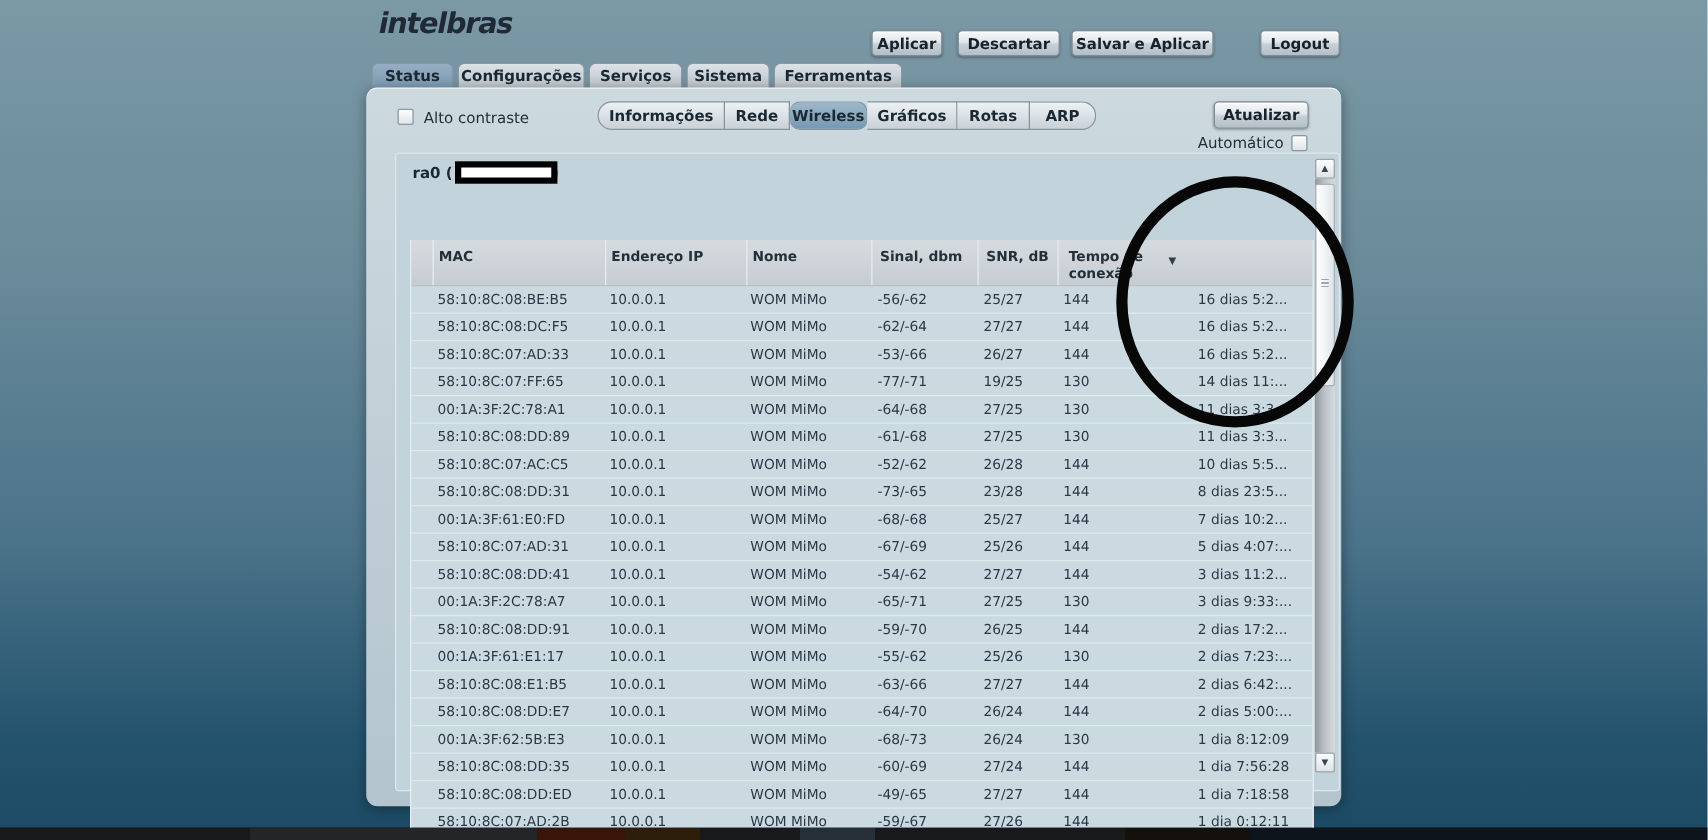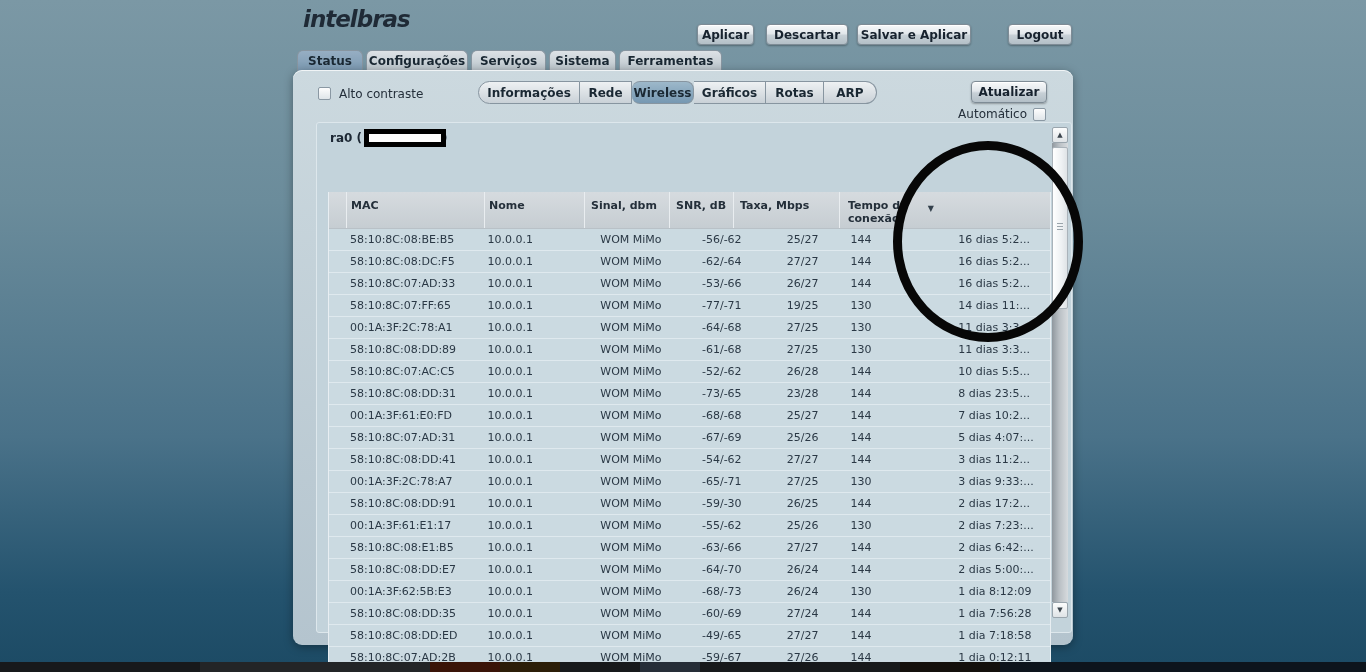--- a/index.html
+++ b/index.html
@@ -160,24 +160,24 @@
 <div class="abs iface">
   <span>ra0 (</span>
   <span class="redact"></span>
   <span>)</span>
 </div>
 
 <div class="abs table">
   <div class="thead">
     <div class="th col-sel"></div>
     <div class="th col-mac">MAC</div>
+    <div class="th col-ip">Endereço IP</div>
     <div class="th col-nome">Nome</div>
     <div class="th col-sinal">Sinal, dbm</div>
     <div class="th col-snr">SNR, dB</div>
-    <div class="th col-taxa">Taxa, Mbps</div>
     <div class="th col-tempo">
       <span>Tempo de conexão</span>
       <span class="sort-ic">▼</span>
     </div>
   </div>
   <div class="tbody">
       <div class="tr">
         <div class="td col-sel"></div>
         <div class="td col-mac">58:10:8C:08:BE:B5</div>
         <div class="td col-ip">10.0.0.1</div>
@@ -295,21 +295,21 @@
         <div class="td col-sinal">-65/-71</div>
         <div class="td col-snr">27/25</div>
         <div class="td col-taxa">130</div>
         <div class="td col-tempo">3 dias 9:33:...</div>
       </div>
       <div class="tr">
         <div class="td col-sel"></div>
         <div class="td col-mac">58:10:8C:08:DD:91</div>
         <div class="td col-ip">10.0.0.1</div>
         <div class="td col-nome">WOM MiMo</div>
-        <div class="td col-sinal">-59/-30</div>
+        <div class="td col-sinal">-59/-70</div>
         <div class="td col-snr">26/25</div>
         <div class="td col-taxa">144</div>
         <div class="td col-tempo">2 dias 17:2...</div>
       </div>
       <div class="tr">
         <div class="td col-sel"></div>
         <div class="td col-mac">00:1A:3F:61:E1:17</div>
         <div class="td col-ip">10.0.0.1</div>
         <div class="td col-nome">WOM MiMo</div>
         <div class="td col-sinal">-55/-62</div>

